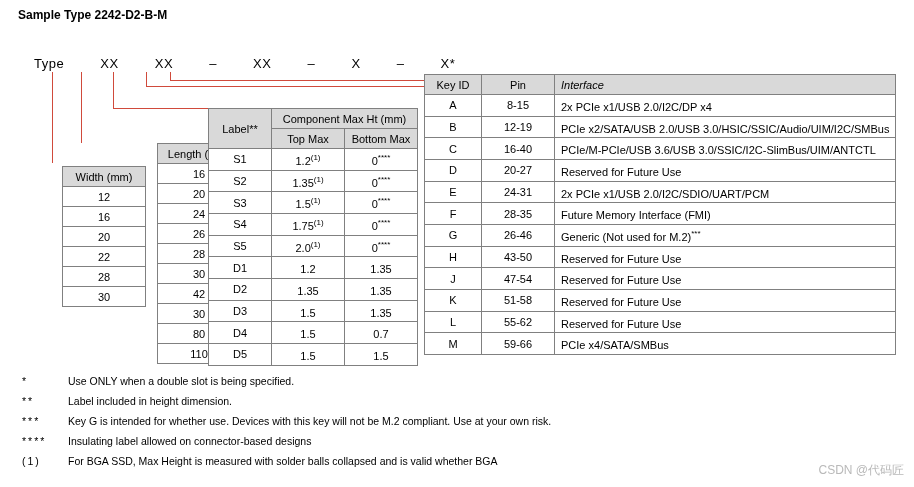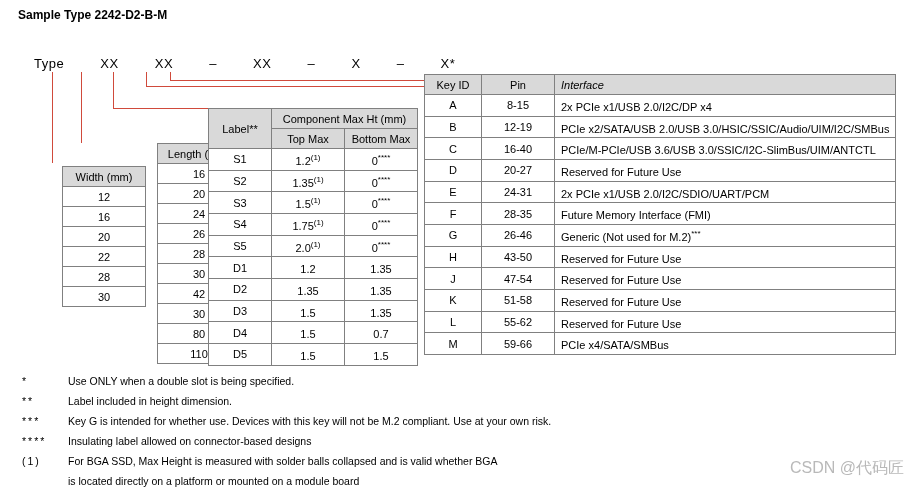--- a/index.html
+++ b/index.html
@@ -97,21 +97,21 @@
     flex: 0 0 46px;
     letter-spacing: 2px;
   }
   #footnotes .fn-text { flex: 1 1 auto; }
   #footnotes .fn-cont { margin-left: 46px; line-height: 13px; }
 
   
   #watermark {
     right: 10px; bottom: 8px;
     color: #b9b9b9;
-    font-size: 16px;
+    font-size: 12px;
   }
 
   
   .ln { position: absolute; background: #d04a3b; }
   .ln.h { height: 1px; }
   .ln.v { width: 1px; }
 </style>
 </head>
 <body>
 
@@ -363,16 +363,15 @@
     <div class="fn-text">Key G is intended for whether use. Devices with this key will not be M.2 compliant. Use at your own risk.</div>
   </div>
   <div class="fn-row">
     <div class="fn-mark">****</div>
     <div class="fn-text">Insulating label allowed on connector-based designs</div>
   </div>
   <div class="fn-row">
     <div class="fn-mark">(1)</div>
     <div class="fn-text">For BGA SSD, Max Height is measured with solder balls collapsed and is valid whether BGA</div>
   </div>
-  <div class="fn-cont">is located directly on a platform or mounted on a module board</div>
 </div>
 
 <div class="abs" id="watermark">CSDN @代码匠</div>
 
 </body></html>

